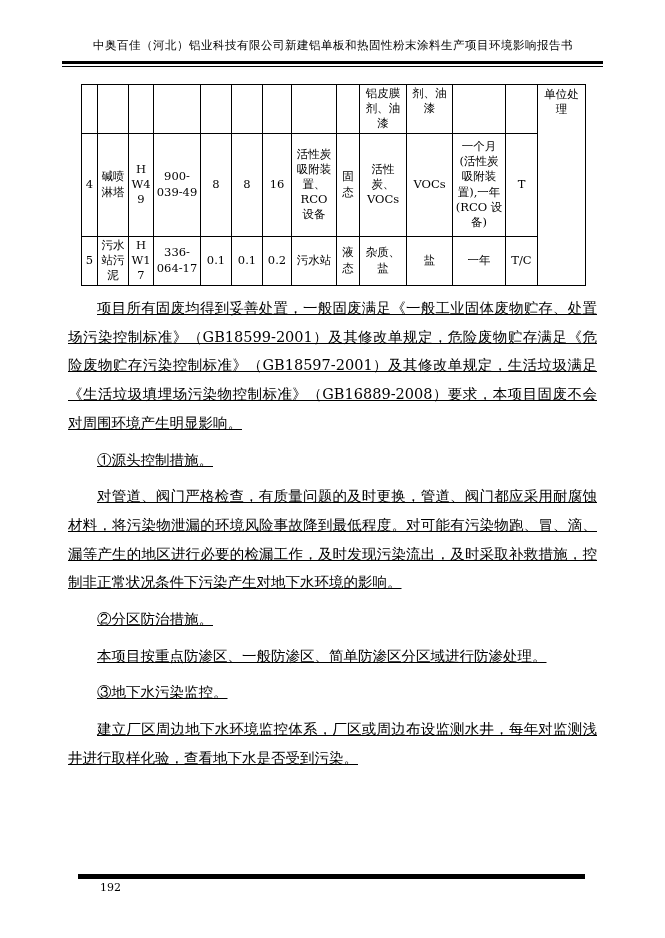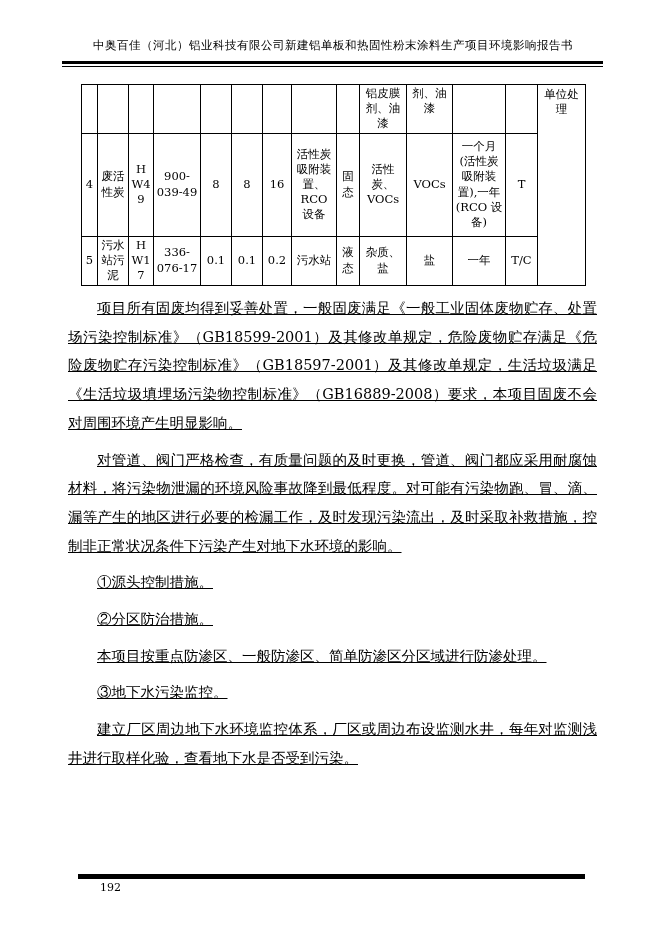--- a/index.html
+++ b/index.html
@@ -145,55 +145,55 @@
       <td></td>
       <td></td>
       <td>铝皮膜剂、油漆</td>
       <td>剂、油漆</td>
       <td></td>
       <td></td>
       <td class="unit-cell" rowspan="3">单位处理</td>
     </tr>
     <tr class="row-main">
       <td>4</td>
-      <td>废活性炭</td>
+      <td>碱喷淋塔</td>
       <td>HW49</td>
       <td>900-039-49</td>
       <td>8</td>
       <td>8</td>
       <td>16</td>
       <td>活性炭吸附装置、RCO 设备</td>
       <td>固态</td>
       <td>活性炭、VOCs</td>
       <td>VOCs</td>
       <td>一个月(活性炭吸附装置),一年(RCO 设备)</td>
       <td>T</td>
     </tr>
     <tr class="row-last">
       <td>5</td>
       <td>污水站污泥</td>
       <td>HW17</td>
-      <td>336-076-17</td>
+      <td>336-064-17</td>
       <td>0.1</td>
       <td>0.1</td>
       <td>0.2</td>
       <td>污水站</td>
       <td>液态</td>
       <td>杂质、盐</td>
       <td>盐</td>
       <td>一年</td>
       <td>T/C</td>
     </tr>
   </tbody>
     </table>
 
   <div class="body-text">
     <p>项目所有固废均得到妥善处置，一般固废满足《一般工业固体废物贮存、处置场污染控制标准》（GB18599-2001）及其修改单规定，危险废物贮存满足《危险废物贮存污染控制标准》（GB18597-2001）及其修改单规定，生活垃圾满足《生活垃圾填埋场污染物控制标准》（GB16889-2008）要求，本项目固废不会对周围环境产生明显影响。</p>
+    <p>①源头控制措施。</p>
     <p>对管道、阀门严格检查，有质量问题的及时更换，管道、阀门都应采用耐腐蚀材料，将污染物泄漏的环境风险事故降到最低程度。对可能有污染物跑、冒、滴、漏等产生的地区进行必要的检漏工作，及时发现污染流出，及时采取补救措施，控制非正常状况条件下污染产生对地下水环境的影响。</p>
-    <p>①源头控制措施。</p>
     <p>②分区防治措施。</p>
     <p>本项目按重点防渗区、一般防渗区、简单防渗区分区域进行防渗处理。</p>
     <p>③地下水污染监控。</p>
     <p>建立厂区周边地下水环境监控体系，厂区或周边布设监测水井，每年对监测浅井进行取样化验，查看地下水是否受到污染。</p>
   </div>
 
   <div class="footer-rule"></div>
   <div class="page-number">192</div>
 
 </div>

